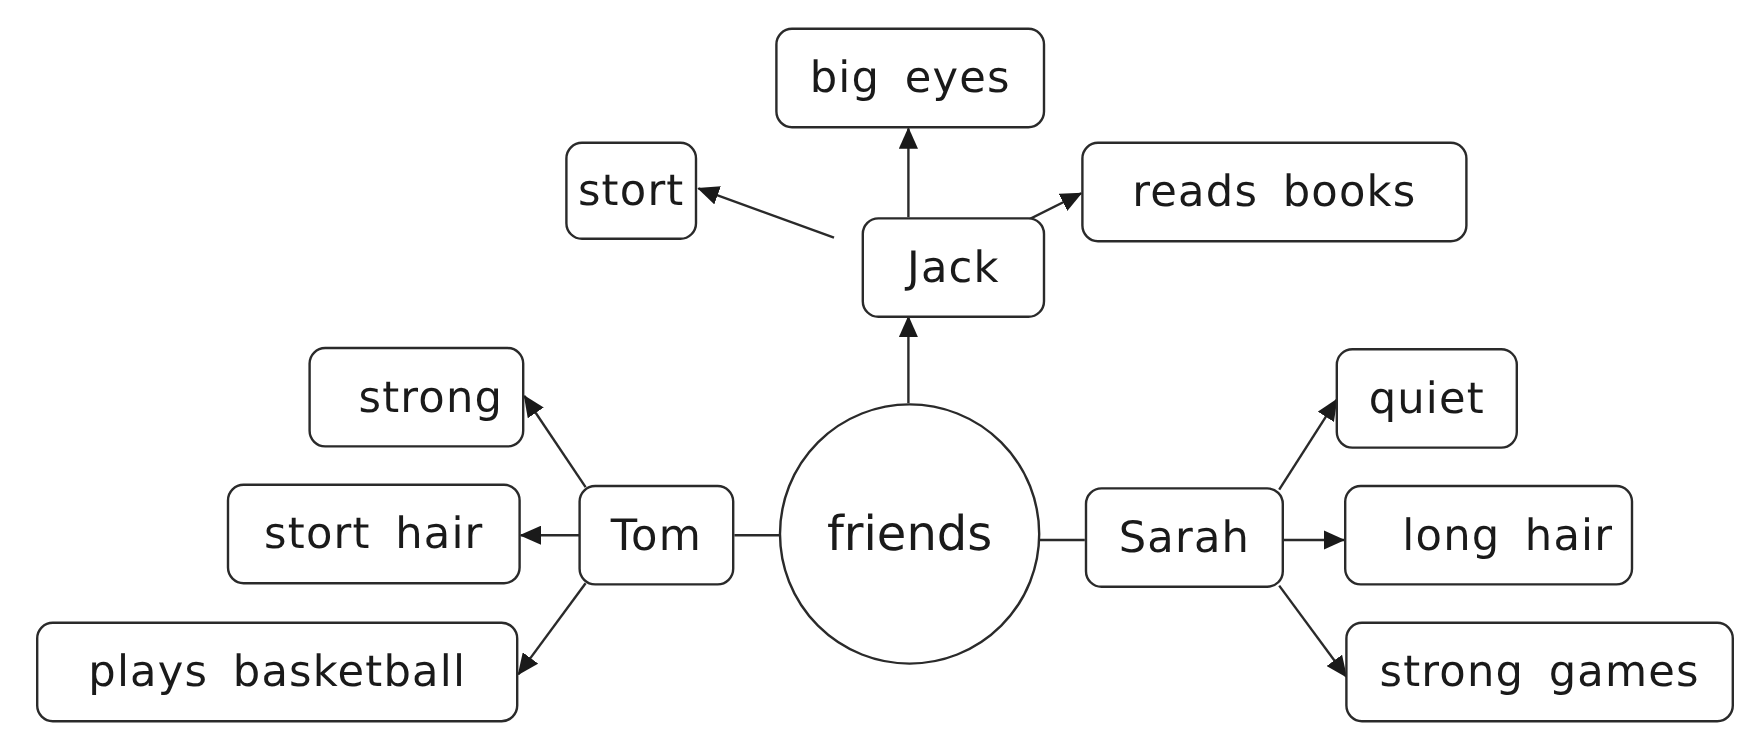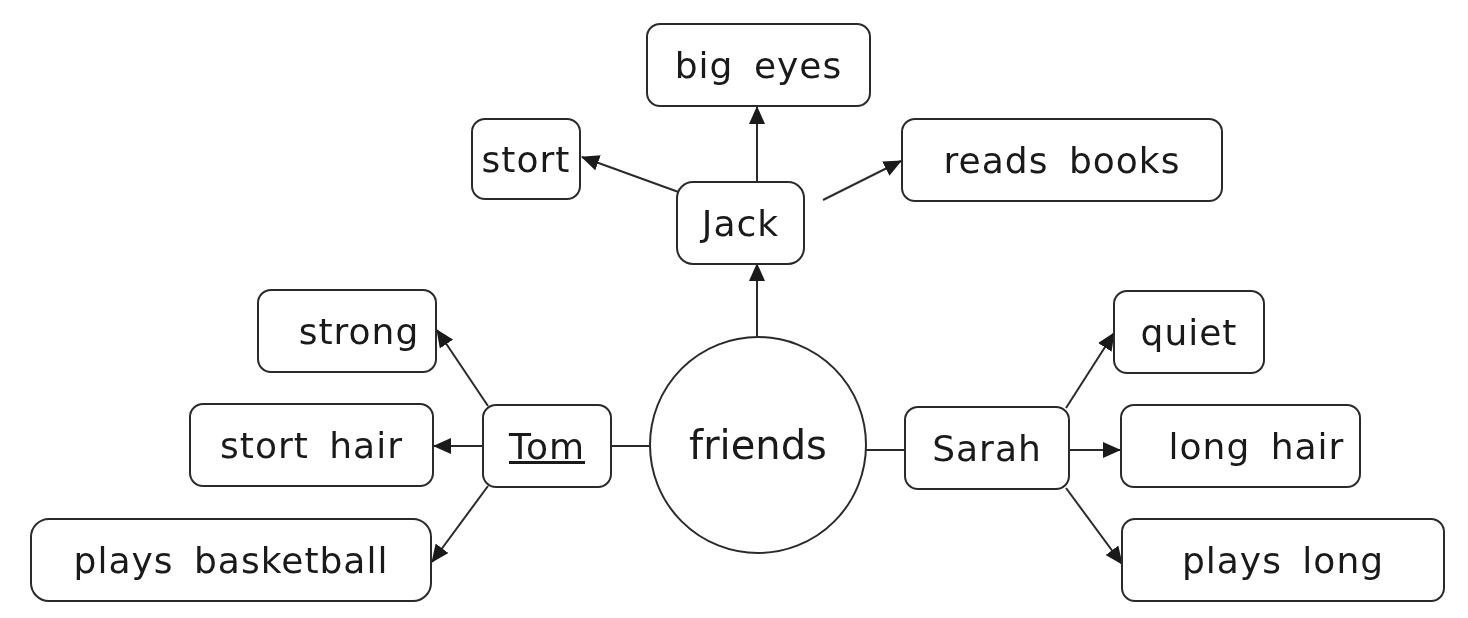--- a/index.html
+++ b/index.html
@@ -40,50 +40,50 @@
     <line x1="1066" y1="488" x2="1122" y2="564" marker-end="url(#arrL)"></line>
   </g>
 </svg>
 
 <div class="center" style="left:649px; top:336px; width:218px; height:218px;">
   <div>
     <div>friends</div>
   </div>
 </div>
 
-<div class="node" style="left:676px; top:181px; width:129px; height:84px;border-radius:17px;">
+<div class="node" style="left:718px; top:181px; width:153px; height:84px;">
     <span>Jack</span>
   </div>
 <div class="node" style="left:471px; top:118px; width:110px; height:82px;">
     <span>stort</span>
   </div>
 <div class="node" style="left:646px; top:23px; width:225px; height:84px;">
     <span>big eyes</span>
   </div>
 <div class="node" style="left:901px; top:118px; width:322px; height:84px;">
     <span>reads books</span>
   </div>
 
-<div class="node" style="left:482px; top:404px; width:130px; height:84px;text-decoration:underline;">
+<div class="node" style="left:482px; top:404px; width:130px; height:84px;">
     <span>Tom</span>
   </div>
 <div class="node" style="left:257px; top:289px; width:180px; height:84px;padding-left:24px;">
     <span>strong</span>
   </div>
 <div class="node" style="left:189px; top:403px; width:245px; height:84px;">
     <span>stort hair</span>
   </div>
-<div class="node" style="left:30px; top:518px; width:402px; height:84px;border-radius:19px;">
+<div class="node" style="left:30px; top:518px; width:402px; height:84px;">
     <span>plays basketball</span>
   </div>
 
 <div class="node" style="left:904px; top:406px; width:166px; height:84px;">
     <span>Sarah</span>
   </div>
 <div class="node" style="left:1113px; top:290px; width:152px; height:84px;">
     <span>quiet</span>
   </div>
 <div class="node" style="left:1120px; top:404px; width:241px; height:84px;padding-left:32px;">
     <span>long hair</span>
   </div>
 <div class="node" style="left:1121px; top:518px; width:324px; height:84px;">
-    <span>plays long</span>
+    <span>strong games</span>
   </div>
 
 </body></html>

